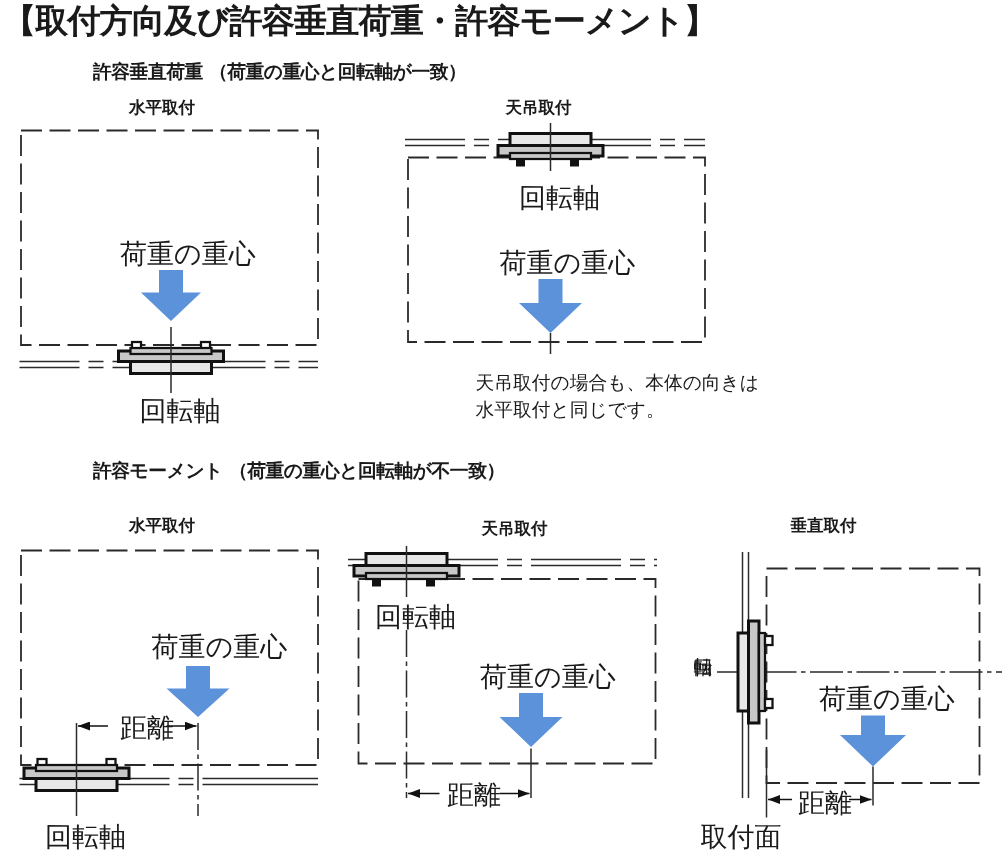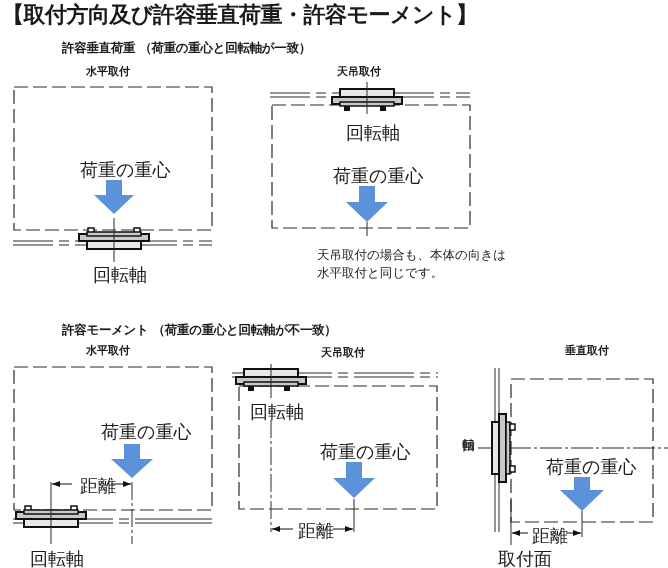--- a/index.html
+++ b/index.html
@@ -23,37 +23,37 @@
 
 <div class="t sub-title" style="left:86px;top:66px;">水平取付</div>
 <div class="t lbl" style="left:80px;top:161px;">荷重の重心</div>
 <div class="t lbl" style="left:93px;top:266px;">回転軸</div>
 
 <div class="t sub-title" style="left:337px;top:66px;">天吊取付</div>
 <div class="t lbl" style="left:346px;top:124px;">回転軸</div>
 <div class="t lbl" style="left:333px;top:167px;">荷重の重心</div>
 <div class="t note" style="left:278px;top:246px;margin-left:39px;">天吊取付の場合も、本体の向きは水平取付と同じです。</div>
 
-<div class="t sec-title" style="left:14px;top:324px;">許容モーメント （荷重の重心と回転軸が不一致）</div>
+<div class="t sec-title" style="left:14px;top:308px;">許容モーメント （荷重の重心と回転軸が不一致）</div>
 
 <div class="t sub-title" style="left:86px;top:345px;">水平取付</div>
 <div class="t lbl" style="left:101px;top:423px;">荷重の重心</div>
 <div class="t lbl" style="left:80px;top:477px;">距離</div>
 <div class="t lbl" style="left:30px;top:550px;">回転軸</div>
 
 <div class="t sub-title" style="left:321px;top:347px;">天吊取付</div>
 <div class="t lbl" style="left:250px;top:403px;">回転軸</div>
 <div class="t lbl" style="left:320px;top:443px;">荷重の重心</div>
 <div class="t lbl" style="left:298px;top:522px;">距離</div>
 
-<div class="t sub-title" style="left:565px;top:345px;">垂直取付</div>
+<div class="t sub-title" style="left:527px;top:345px;">垂直取付</div>
 <div class="t vert" style="left:462px;top:430px;">回転軸</div>
 <div class="t lbl" style="left:546px;top:458px;">荷重の重心</div>
 <div class="t lbl" style="left:532px;top:527px;">距離</div>
-<div class="t lbl" style="left:498px;top:550px;">取付面</div>
+<div class="t lbl" style="left:467px;top:550px;">取付面</div>
 
 <svg id="canvas" width="668" height="568" viewBox="0 0 668 568">
   <defs>
     <marker id="arrowEnd" markerWidth="8" markerHeight="6" refX="8" refY="3" orient="auto">
       <path d="M0,0 L8,3 L0,6 z" fill="#111"></path>
     </marker>
     <marker id="arrowStart" markerWidth="8" markerHeight="6" refX="0" refY="3" orient="auto">
       <path d="M8,0 L0,3 L8,6 z" fill="#111"></path>
     </marker>
   </defs>

